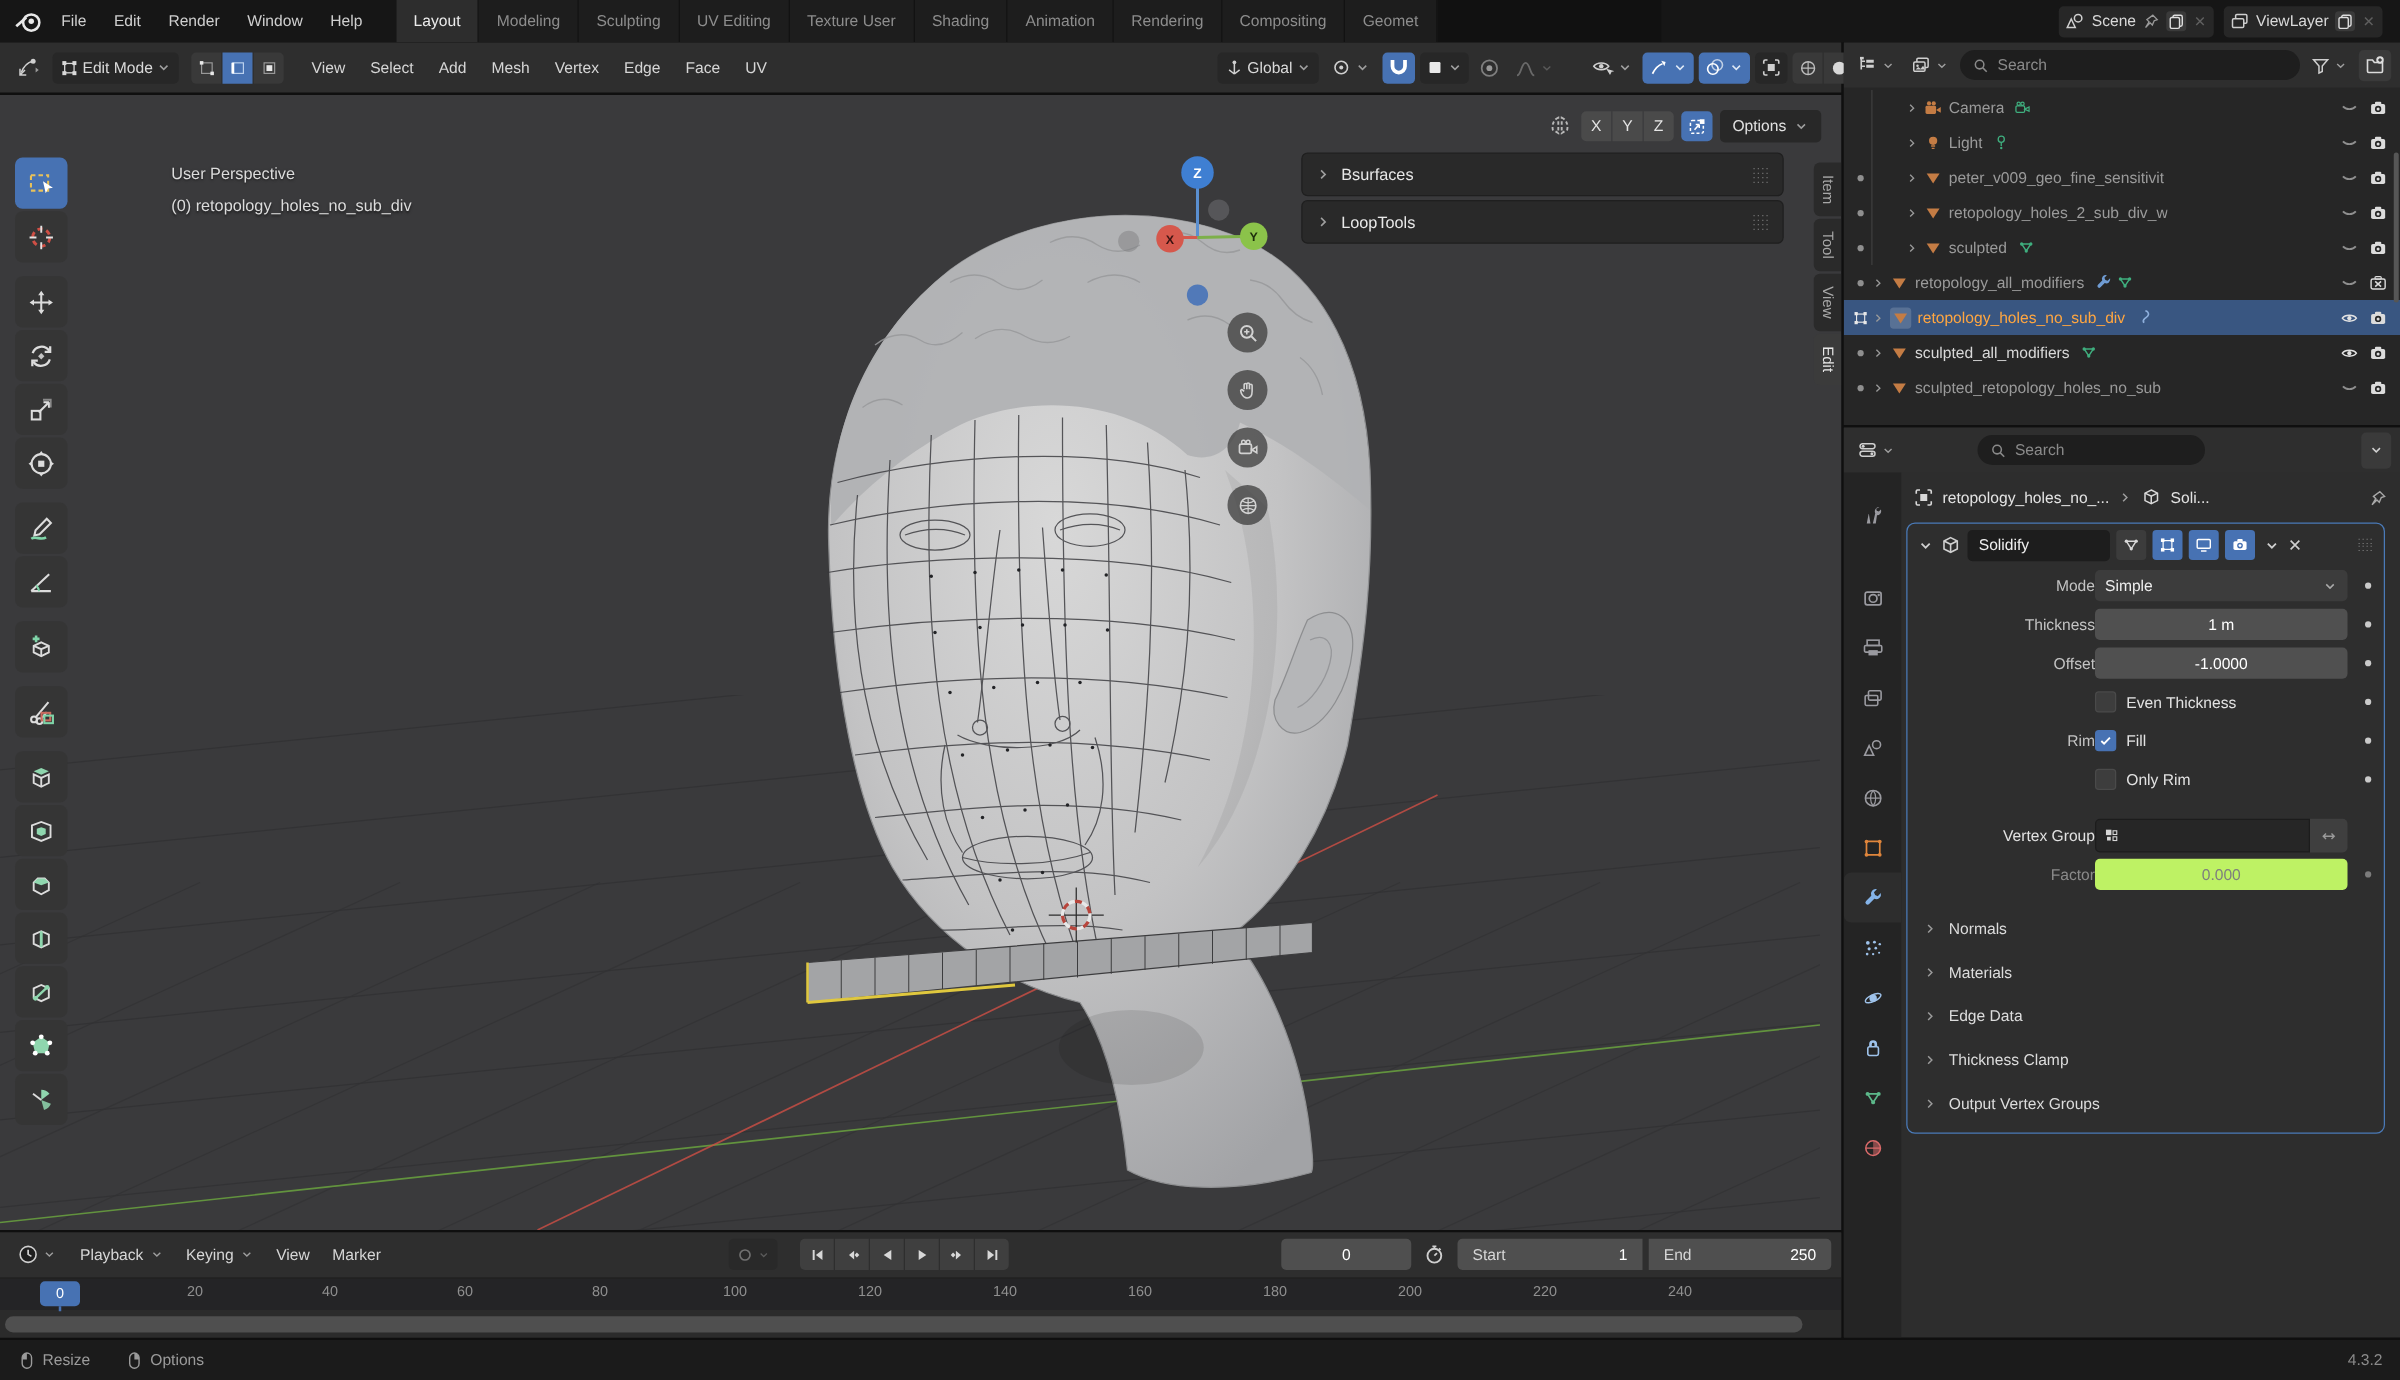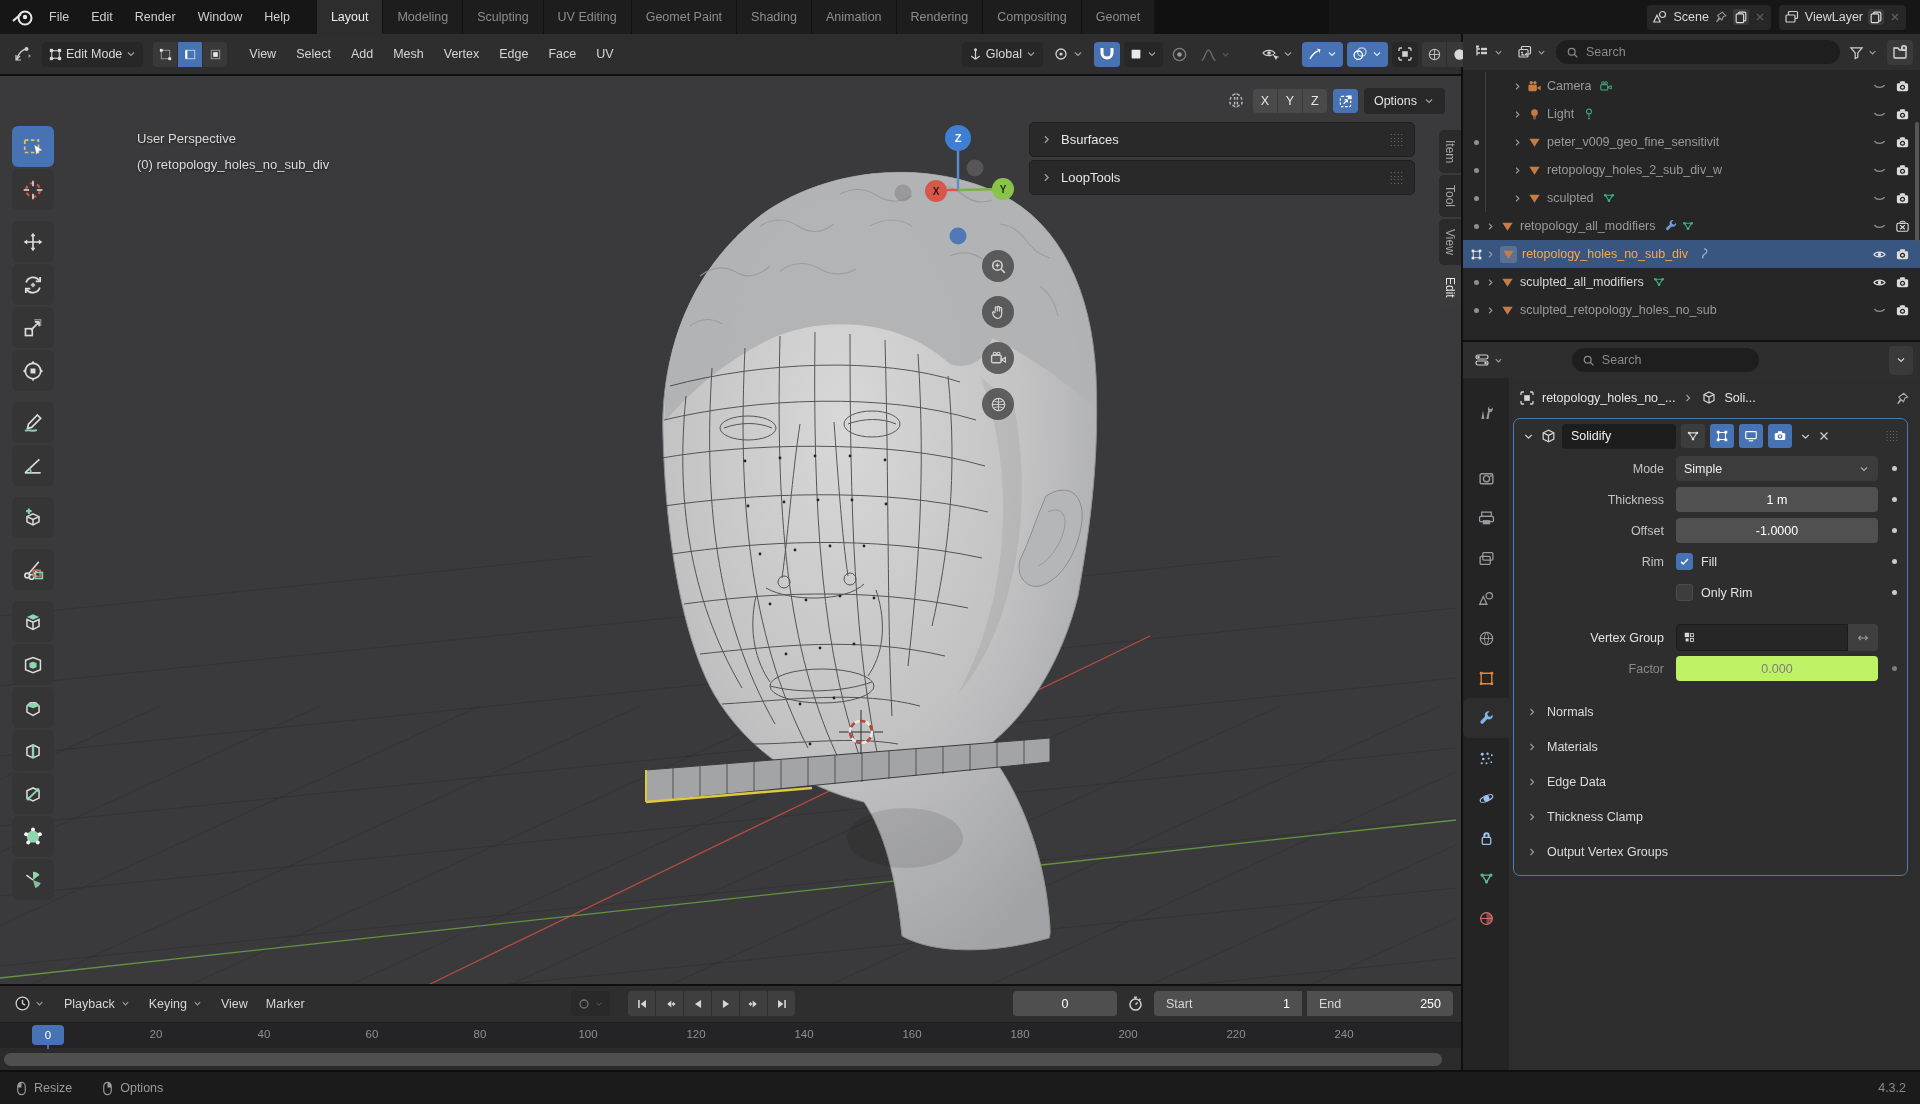--- a/index.html
+++ b/index.html
@@ -104,21 +104,21 @@
   .crumbs{height:40px;display:flex;align-items:center;gap:7px;padding:0 10px;color:#e4e4e4;}
   .addmod{margin:10px 12px 14px 6px;height:27px;background:#414141;border:1px solid #4c4c4c;border-radius:4px;
           display:flex;align-items:center;justify-content:center;position:relative;color:#ececec;}
   .addmod .plus{position:absolute;left:10px;display:flex;}
   .mod-panel{margin:0 12px 0 4px;border:1px solid #4a7ab8;border-radius:7px;background:#2e2e2e;padding-bottom:6px;}
   .mod-head{height:34px;display:flex;align-items:center;gap:5px;padding:0 8px;}
   .mod-name{background:#1d1d1d;border-radius:4px;height:25px;display:flex;align-items:center;padding:0 9px;width:96px;color:#f0f0f0;}
   .tog{width:24px;height:24px;border-radius:3px;background:#3c3c3c;display:flex;align-items:center;justify-content:center;color:#dcdcdc;}
   .tog.blue{background:#4772b3;color:#fff;}
   .prow{display:flex;align-items:center;height:31px;padding-right:10px;}
-  .prow .plabel{width:150px;text-align:right;color:#c3c3c3;padding-right:12px;flex:none;}
+  .prow .plabel{width:150px;text-align:right;color:#c3c3c3;flex:none;}
   .prow .pctrl{width:202px;display:flex;align-items:center;}
   .valfld{flex:1;background:#505050;border-radius:4px;height:25px;display:flex;align-items:center;justify-content:center;color:#fff;}
   .valfld.disabled{background:#bef264;color:#7e7e7e;}
   .dropfld{flex:1;background:#3c3c3c;border-radius:4px;height:25px;display:flex;align-items:center;padding:0 8px;color:#eee;}
   .dropfld .cv{margin-left:auto;color:#aaa;display:flex;}
   .chk{width:15px;height:15px;border-radius:3px;background:#3d3d3d;border:1px solid #4a4a4a;flex:none;}
   .chk.on{background:#4772b3;border-color:#4772b3;display:flex;align-items:center;justify-content:center;}
   .chklbl{margin-left:8px;color:#e2e2e2;}
   .kdot{width:5px;height:5px;border-radius:50%;background:#cacaca;margin-left:14px;flex:none;}
   .kdot.dim{background:#7c7c7c;}
@@ -151,21 +151,21 @@
         <span class="menu-item">Edit</span>
         <span class="menu-item">Render</span>
         <span class="menu-item">Window</span>
         <span class="menu-item">Help</span>
       </nav>
     <div class="workspaces" id="workspaces">
         <span class="ws-tab active">Layout</span>
         <span class="ws-tab">Modeling</span>
         <span class="ws-tab">Sculpting</span>
         <span class="ws-tab">UV Editing</span>
-        <span class="ws-tab">Geomet Paint</span>
+        <span class="ws-tab">Texture User</span>
         <span class="ws-tab">Shading</span>
         <span class="ws-tab">Animation</span>
         <span class="ws-tab">Rendering</span>
         <span class="ws-tab">Compositing</span>
         <span class="ws-tab">Geomet</span>
       </div>
     <div class="top-widgets">
       <div class="tw">
         <span class="chevron">
             <svg width="16" height="16" viewBox="0 0 16 16">
@@ -1589,20 +1589,28 @@
                 <span class="kdot"></span>
               </div>
               <div class="prow">
                 <span class="plabel">Offset</span>
                 <span class="pctrl">
                     <span class="valfld">-1.0000</span>
                   </span>
                 <span class="kdot"></span>
               </div>
               <div class="prow">
+                <span class="plabel"></span>
+                <span class="pctrl">
+                    <span class="chk"></span>
+                <span class="chklbl">Even Thickness</span>
+                  </span>
+                <span class="kdot" style="margin-left:auto;"></span>
+              </div>
+              <div class="prow">
                 <span class="plabel">Rim</span>
                 <span class="pctrl">
                     <span class="chk on">
                       <svg width="11" height="11" viewBox="0 0 16 16">
                         <path d="M3 8.5l3.2 3L13 4.5" fill="none" stroke="#fff" stroke-width="2.2"></path>
                       </svg>
                     </span>
                 <span class="chklbl">Fill</span>
                   </span>
                 <span class="kdot" style="margin-left:auto;"></span>

